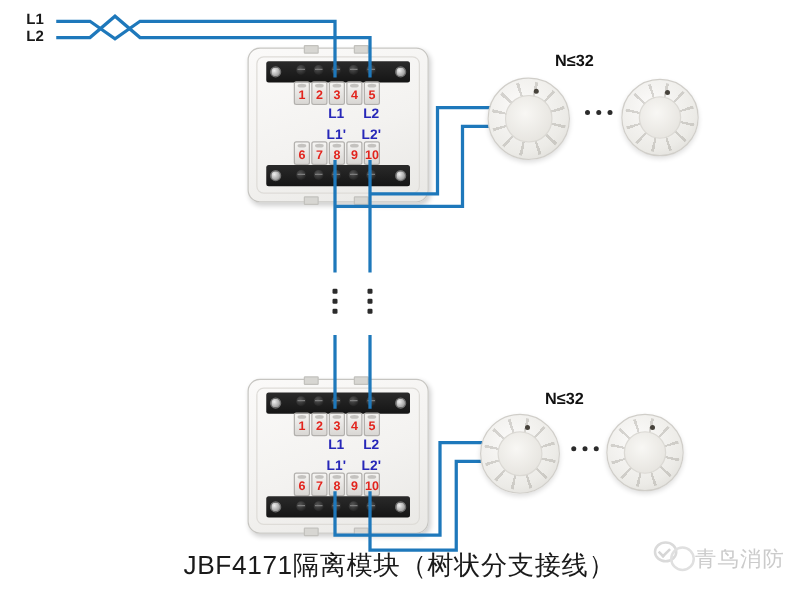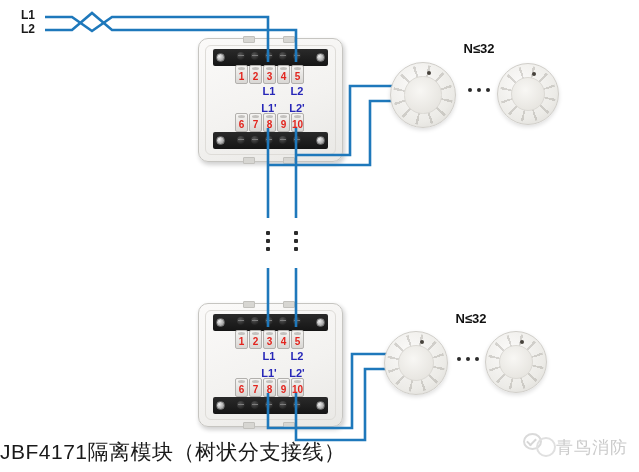--- a/index.html
+++ b/index.html
@@ -46,28 +46,28 @@
     background:radial-gradient(circle at 40% 35%,#fcfbfa,#ecebe7 65%,#d8d6d1 100%);
     border:1px solid #d0cec9;box-shadow:0 2px 4px rgba(0,0,0,.13);box-sizing:border-box;}
   .det-fins{position:absolute;left:2px;top:2px;right:2px;bottom:2px;border-radius:50%;
     background:repeating-conic-gradient(from 10deg,rgba(95,90,80,.22) 0deg 5deg,rgba(0,0,0,0) 5deg 30deg);}
   .det-center{position:absolute;left:21%;top:21%;right:21%;bottom:21%;border-radius:50%;
     background:radial-gradient(circle at 42% 38%,#f8f7f4,#e5e3de 85%);
     border:1px solid #dbd9d4;box-sizing:border-box;}
   .det-led{position:absolute;width:4px;height:4px;border-radius:50%;background:#46423b;left:56%;top:13%;}
 
   
-  .limit-label{font-size:13px;font-weight:bold;color:#111;width:70px;text-align:center;z-index:4;}
+  .limit-label{font-size:13px;font-weight:bold;color:#111;width:70px;text-align:left;z-index:4;}
   .hdots{display:flex;gap:5px;z-index:4;}
   .hdots i{width:4px;height:4px;border-radius:50%;background:var(--color-dots,#2b2b2b);}
   .vdots{display:flex;flex-direction:column;gap:4px;z-index:4;}
   .vdots i{width:4px;height:4px;border-radius:1px;background:var(--color-dots,#2b2b2b);}
 
   
-  .caption{left:0;right:0;top:438px;text-align:left;font-size:21px;
+  .caption{left:0;right:0;top:438px;text-align:center;font-size:21px;
     color:var(--color-caption,#1a1a1a);letter-spacing:.5px;z-index:4;}
   .watermark{top:436px;left:556px;font-size:17px;font-weight:400;
     color:var(--color-watermark,#cbcbcb);letter-spacing:1px;z-index:4;}
   .logo-c1{position:absolute;left:523px;top:433px;width:15px;height:13px;border:2px solid #dadada;border-radius:50%;z-index:4;}
   .logo-c2{position:absolute;left:536px;top:437px;width:16px;height:16px;border:2px solid #e0e0e0;border-radius:50%;z-index:4;}
   .logo-tick{position:absolute;left:527px;top:438px;width:7px;height:4px;border-left:2px solid #d6d6d6;border-bottom:2px solid #d6d6d6;transform:rotate(-45deg);z-index:4;}
 </style>
 </head>
 <body>
 

